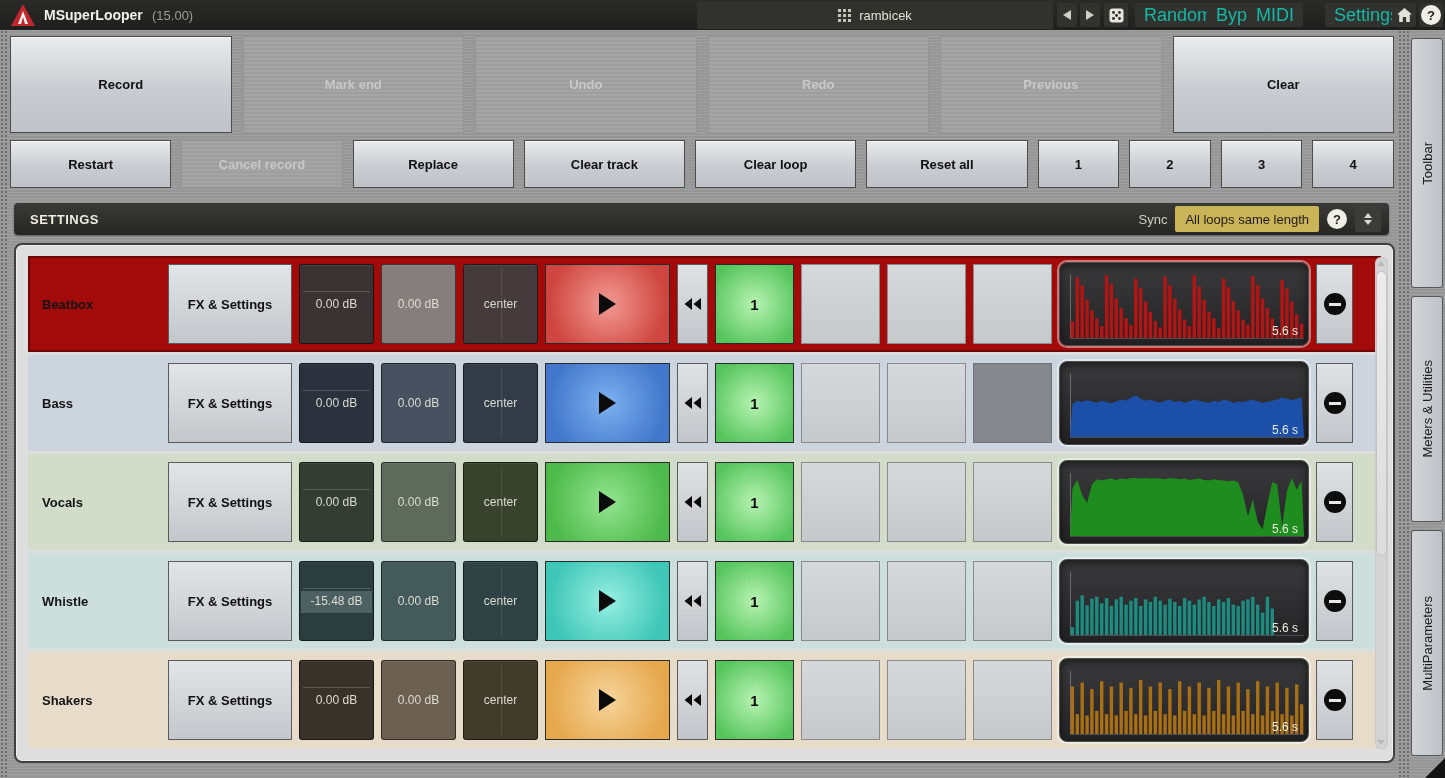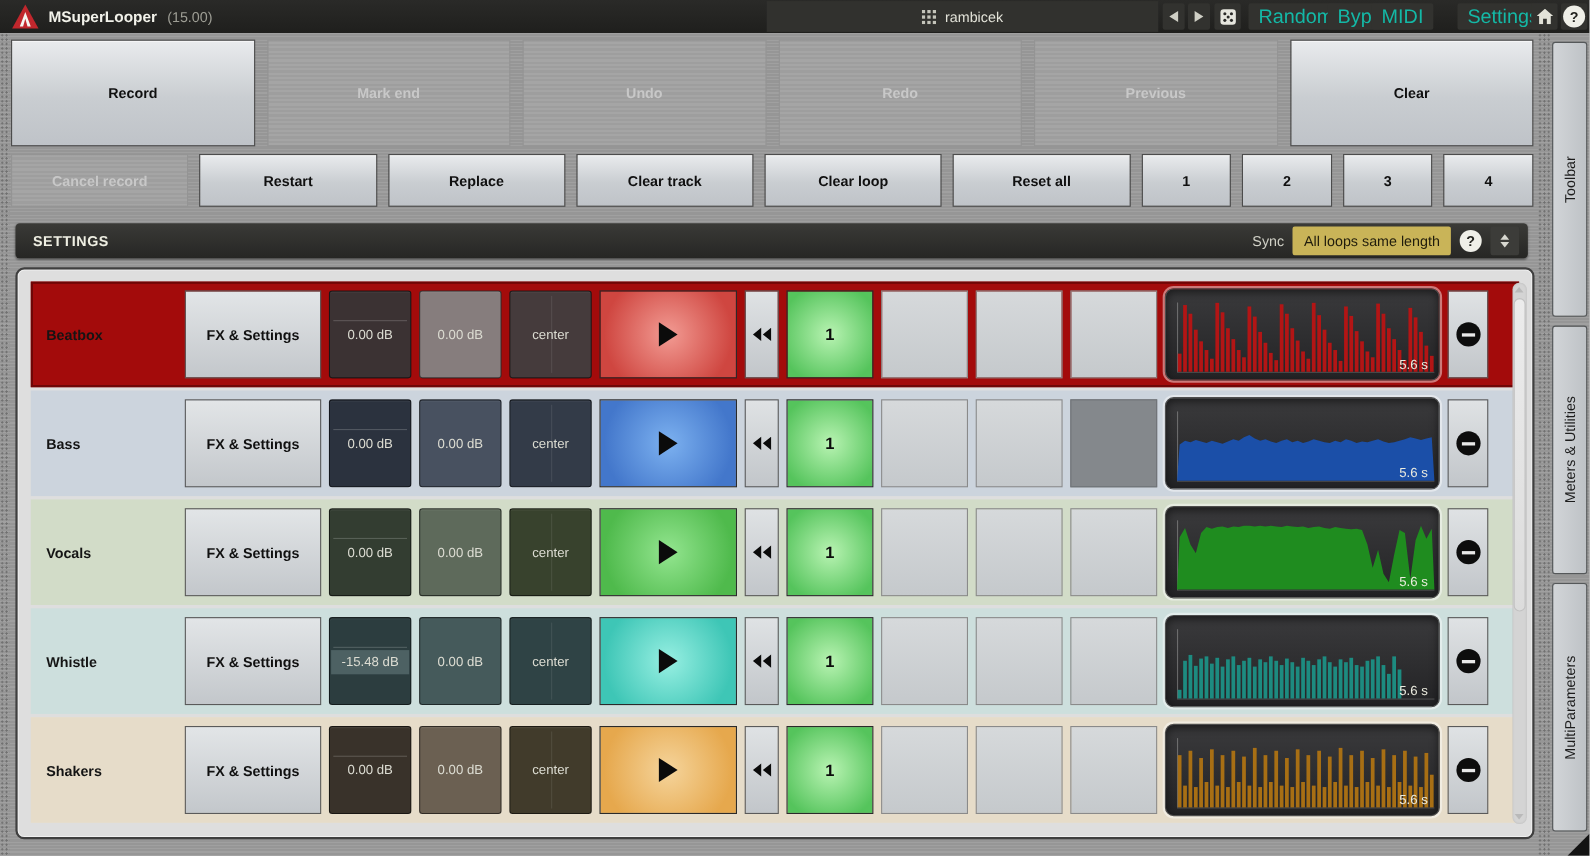--- a/index.html
+++ b/index.html
@@ -201,22 +201,22 @@
 
   <div class="row1">
       <button class="big-btn on">Record</button>
       <button class="big-btn off">Mark end</button>
       <button class="big-btn off">Undo</button>
       <button class="big-btn off">Redo</button>
       <button class="big-btn off">Previous</button>
       <button class="big-btn on">Clear</button>
     </div>
   <div class="row2">
+      <button class="mid-btn on wide">Restart</button>
       <button class="mid-btn off wide">Cancel record</button>
-      <button class="mid-btn on wide">Restart</button>
       <button class="mid-btn on wide">Replace</button>
       <button class="mid-btn on wide">Clear track</button>
       <button class="mid-btn on wide">Clear loop</button>
       <button class="mid-btn on wide">Reset all</button>
       <button class="mid-btn on narrow">1</button>
       <button class="mid-btn on narrow">2</button>
       <button class="mid-btn on narrow">3</button>
       <button class="mid-btn on narrow">4</button>
     </div>
 

